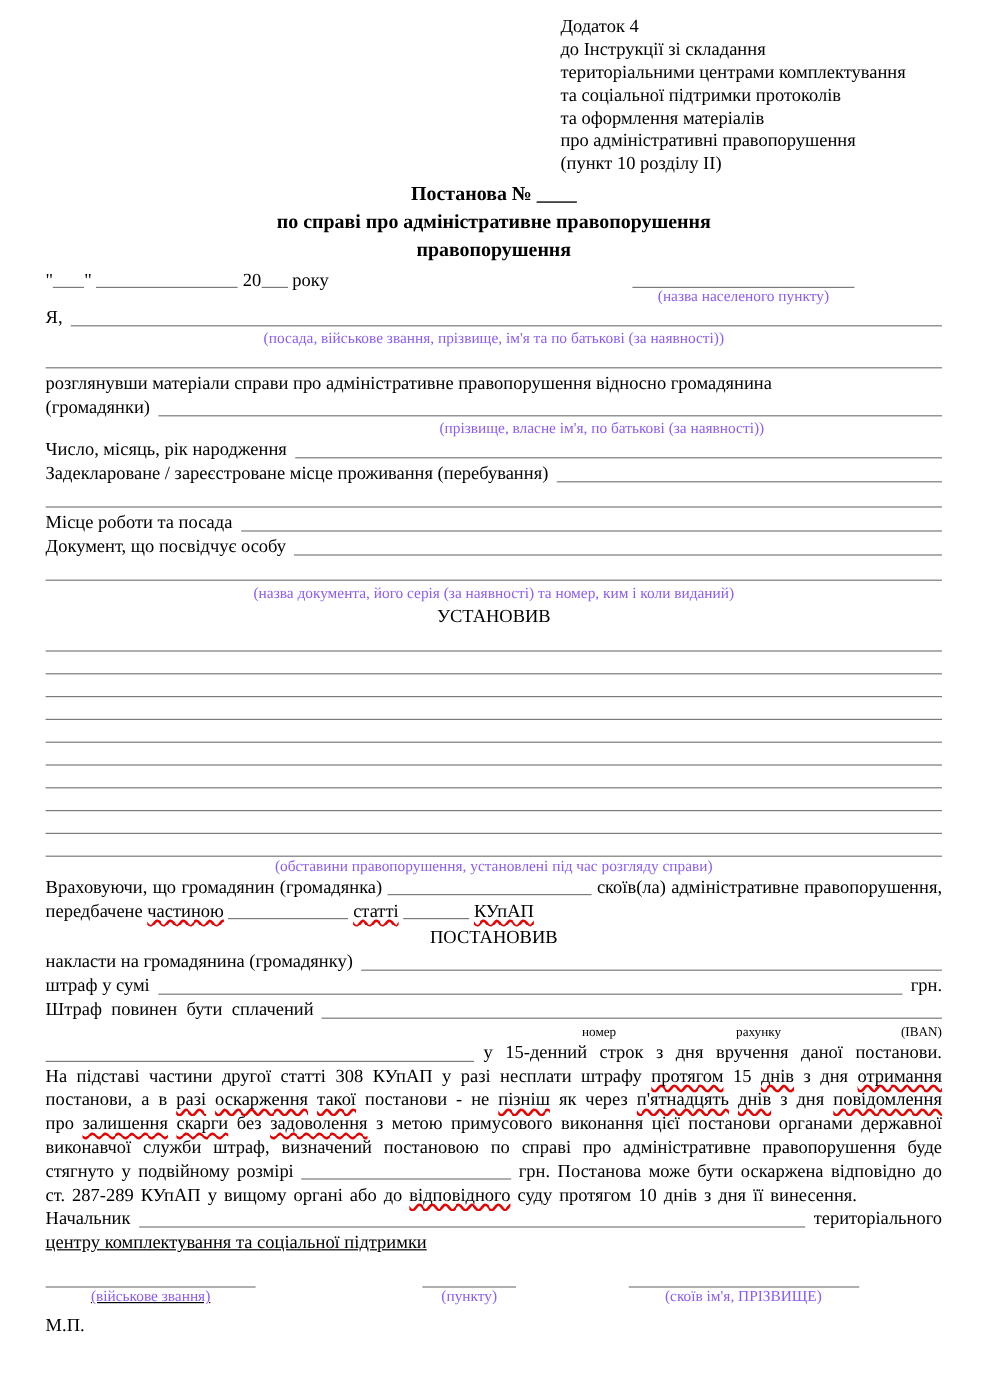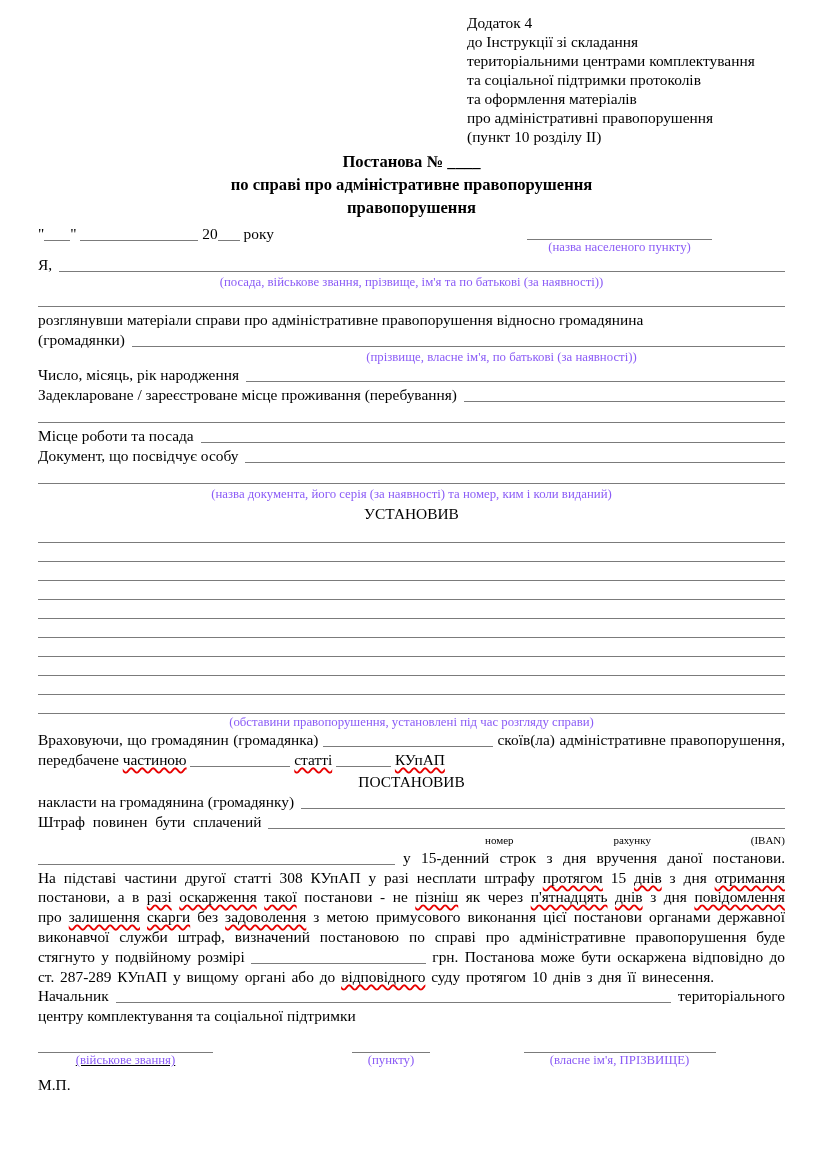--- a/index.html
+++ b/index.html
@@ -158,20 +158,25 @@
 
   <div class="para"><span>Враховуючи, що громадянин (громадянка)</span> <span class="bl" style="width: 170px;"></span> <span>скоїв(ла) адміністративне правопорушення, передбачене</span> <span class="sq">частиною</span> <span class="bl" style="width: 100px;"></span> <span class="sq">статті</span> <span class="bl" style="width: 55px;"></span> <span class="sq">КУпАП</span></div>
 
   <div class="heading">ПОСТАНОВИВ</div>
 
   <div class="row">
     <span class="lbl">накласти на громадянина (громадянку)</span>
     <div class="fl"></div>
   </div>
 
+  <div class="row">
+    <span class="lbl">штраф у сумі</span>
+    <div class="fl"></div>
+    <span class="lbl">грн.</span>
+  </div>
 
   <div class="row">
     <span class="lbl spread">Штраф повинен бути сплачений</span>
     <div class="fl"></div>
   </div>
 
   <div class="iban-row">
     <span>номер</span>
     <span>рахунку</span>
     <span>(IBAN)</span>
@@ -182,32 +187,32 @@
     <div class="term-text">у 15-денний строк з дня вручення даної постанови.</div>
   </div>
 
   <div class="para para-basis"><span>На підставі частини другої статті 308 КУпАП у разі несплати штрафу</span> <span class="sq">протягом</span> <span>15</span> <span class="sq">днів</span> <span>з дня</span> <span class="sq">отримання</span> <span>постанови, а в</span> <span class="sq">разі</span> <span class="sq">оскарження</span> <span class="sq">такої</span> <span>постанови - не</span> <span class="sq">пізніш</span> <span>як через</span> <span class="sq">п'ятнадцять</span> <span class="sq">днів</span> <span>з дня</span> <span class="sq">повідомлення</span> <span>про</span> <span class="sq">залишення</span> <span class="sq">скарги</span> <span>без</span> <span class="sq">задоволення</span> <span>з метою примусового виконання цієї постанови органами державної виконавчої служби штраф, визначений постановою по справі про адміністративне правопорушення буде стягнуто у подвійному розмірі</span> <span class="bl" style="width: 175px;"></span> <span>грн. Постанова може бути оскаржена відповідно до ст. 287-289 КУпАП у вищому органі або до</span> <span class="sq">відповідного</span> <span>суду протягом 10 днів з дня її винесення.</span></div>
 
   <div class="row">
     <span class="lbl">Начальник</span>
     <div class="fl"></div>
     <span class="lbl">територіального</span>
   </div>
-  <div style="line-height:20px;">центру комплектування та соціальної підтримки</div>
+  <div style="line-height:20px;text-decoration:underline;">центру комплектування та соціальної підтримки</div>
 
   <div class="sig-row">
     <div class="sig-col1">
       <div class="sig-line"></div>
       <div class="cap">(військове звання)</div>
     </div>
     <div class="sig-col2">
       <div class="sig-line"></div>
       <div class="cap">(пункту)</div>
     </div>
     <div class="sig-col3">
       <div class="sig-line"></div>
-      <div class="cap">(власне ім'я, ПРІЗВИЩЕ)</div>
+      <div class="cap">(скоїв ім'я, ПРІЗВИЩЕ)</div>
     </div>
   </div>
 
   <div class="seal">М.П.</div>
 
 </div>
 
 </body></html>

